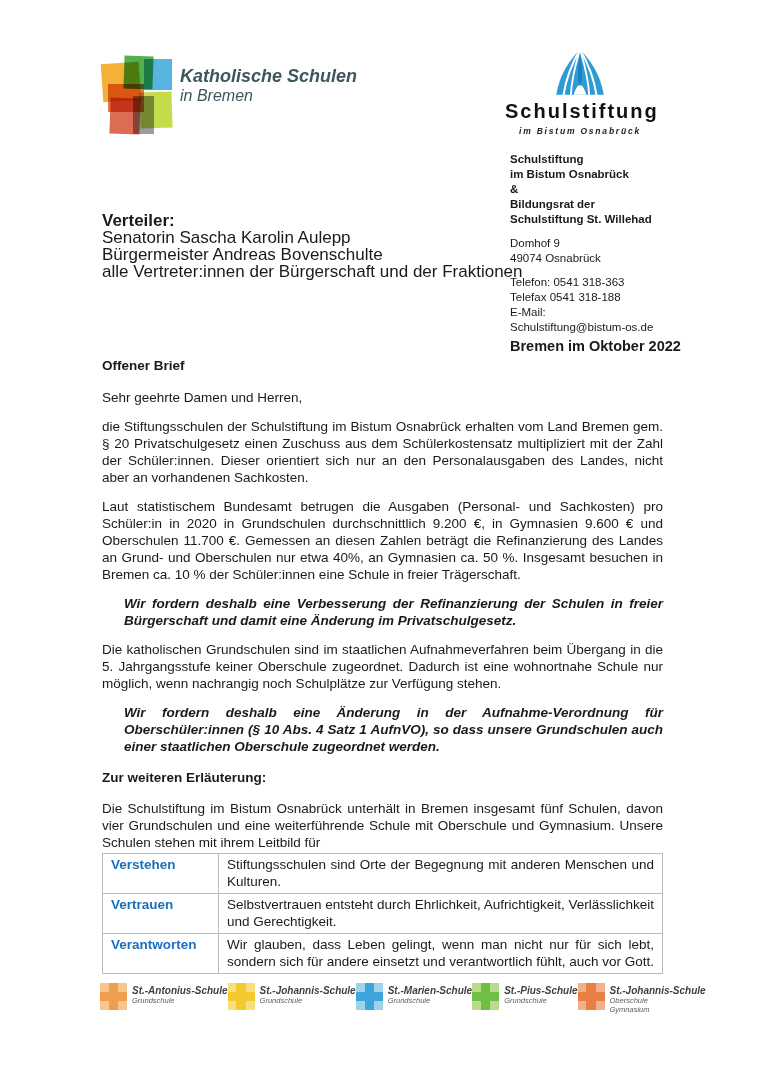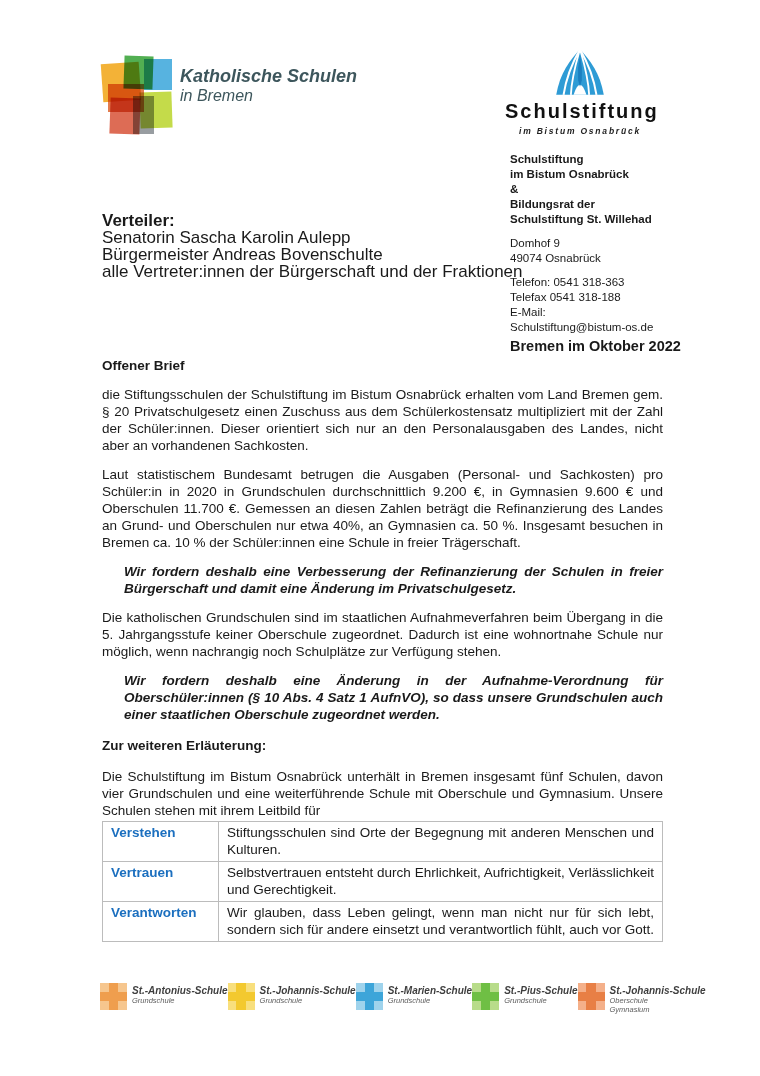--- a/index.html
+++ b/index.html
@@ -122,20 +122,21 @@
 
   <div class="verteiler">
     <div class="b">Verteiler:</div>
     <div>Senatorin Sascha Karolin Aulepp</div>
     <div>Bürgermeister Andreas Bovenschulte</div>
     <div>alle Vertreter:innen der Bürgerschaft und der Fraktionen</div>
   </div>
 
   <div class="body">
     <div class="subject">Offener Brief</div>
+    <div class="salutation">Sehr geehrte Damen und Herren,</div>
     <p class="j">die Stiftungsschulen der Schulstiftung im Bistum Osnabrück erhalten vom Land Bremen gem. § 20 Privatschulgesetz einen Zuschuss aus dem Schülerkostensatz multipliziert mit der Zahl der Schüler:innen. Dieser orientiert sich nur an den Personalausgaben des Landes, nicht aber an vorhandenen Sachkosten.</p>
     <p class="j">Laut statistischem Bundesamt betrugen die Ausgaben (Personal- und Sachkosten) pro Schüler:in in 2020 in Grundschulen durchschnittlich 9.200 €, in Gymnasien 9.600 € und Oberschulen 11.700 €. Gemessen an diesen Zahlen beträgt die Refinanzierung des Landes an Grund- und Oberschulen nur etwa 40%, an Gymnasien ca. 50 %. Insgesamt besuchen in Bremen ca. 10 % der Schüler:innen eine Schule in freier Trägerschaft.</p>
     <p class="demand">Wir fordern deshalb eine Verbesserung der Refinanzierung der Schulen in freier Bürgerschaft und damit eine Änderung im Privatschulgesetz.</p>
     <p class="j">Die katholischen Grundschulen sind im staatlichen Aufnahmeverfahren beim Übergang in die 5. Jahrgangsstufe keiner Oberschule zugeordnet. Dadurch ist eine wohnortnahe Schule nur möglich, wenn nachrangig noch Schulplätze zur Verfügung stehen.</p>
     <p class="demand">Wir fordern deshalb eine Änderung in der Aufnahme-Verordnung für Oberschüler:innen (§ 10 Abs. 4 Satz 1 AufnVO), so dass unsere Grundschulen auch einer staatlichen Oberschule zugeordnet werden.</p>
     <div class="sec-head">Zur weiteren Erläuterung:</div>
     <p class="p4">Die Schulstiftung im Bistum Osnabrück unterhält in Bremen insgesamt fünf Schulen, davon vier Grundschulen und eine weiterführende Schule mit Oberschule und Gymnasium. Unsere Schulen stehen mit ihrem Leitbild für</p>
 
     <table class="leitbild">
       <tbody>

